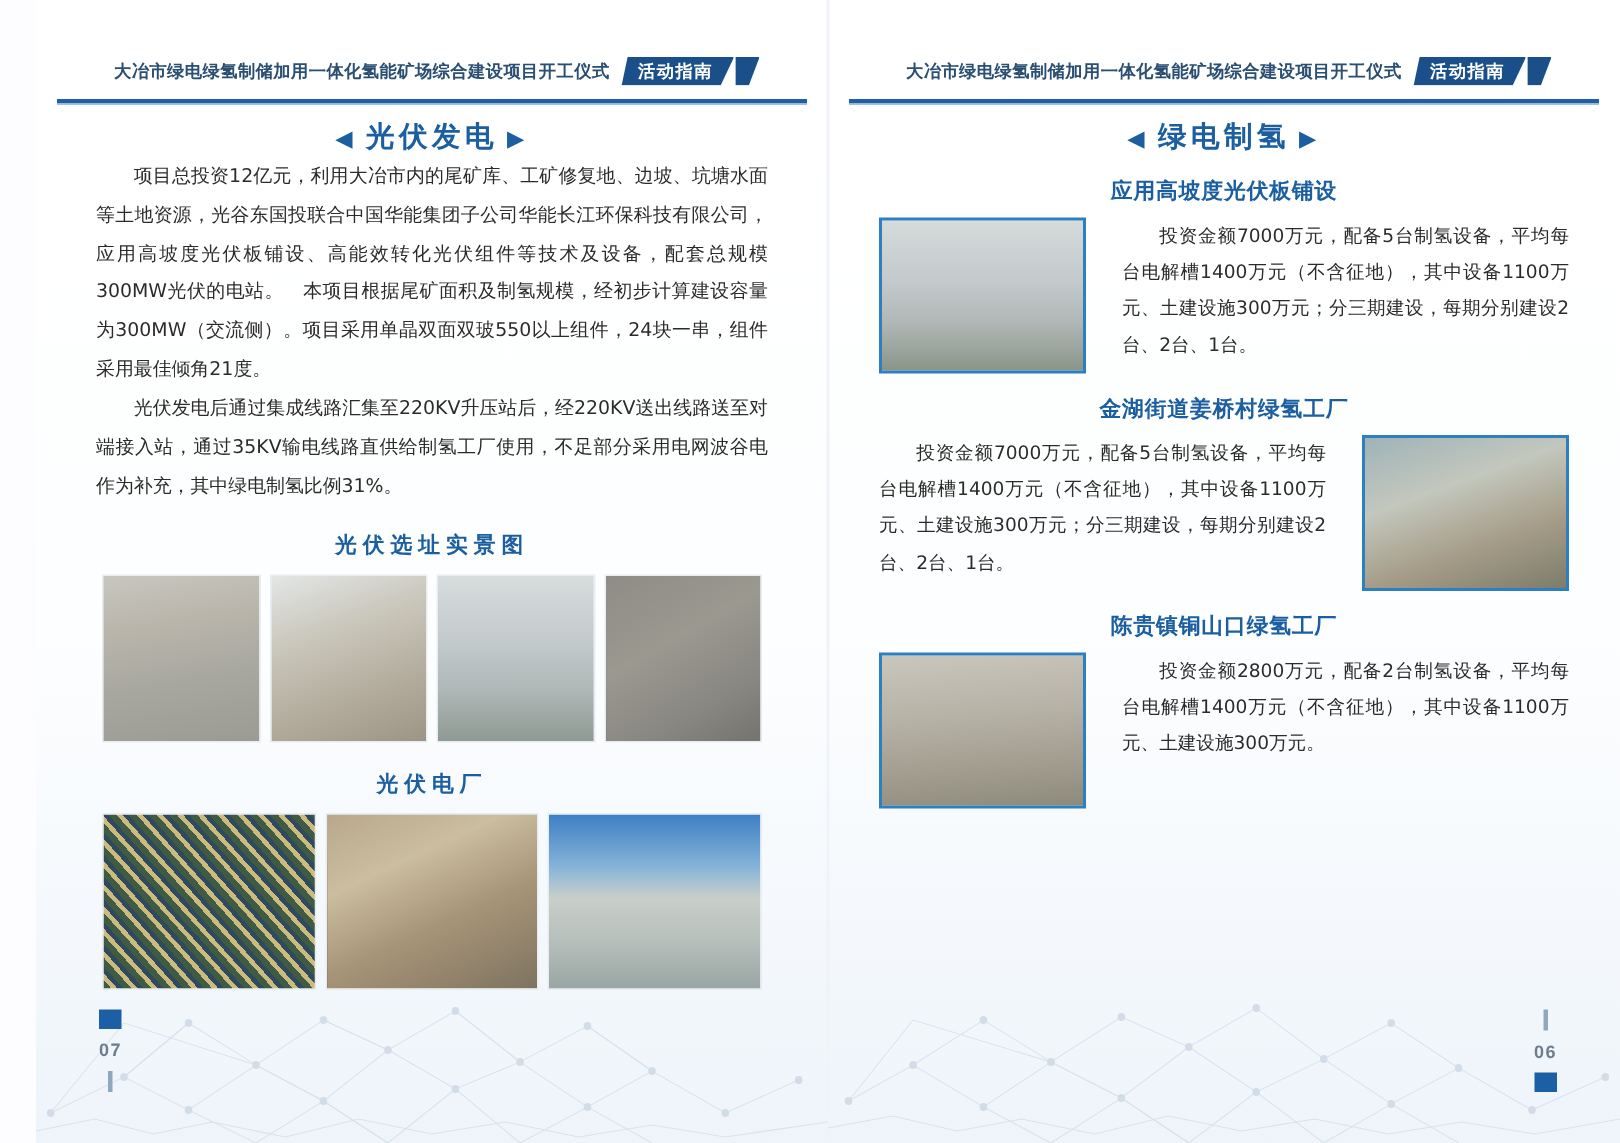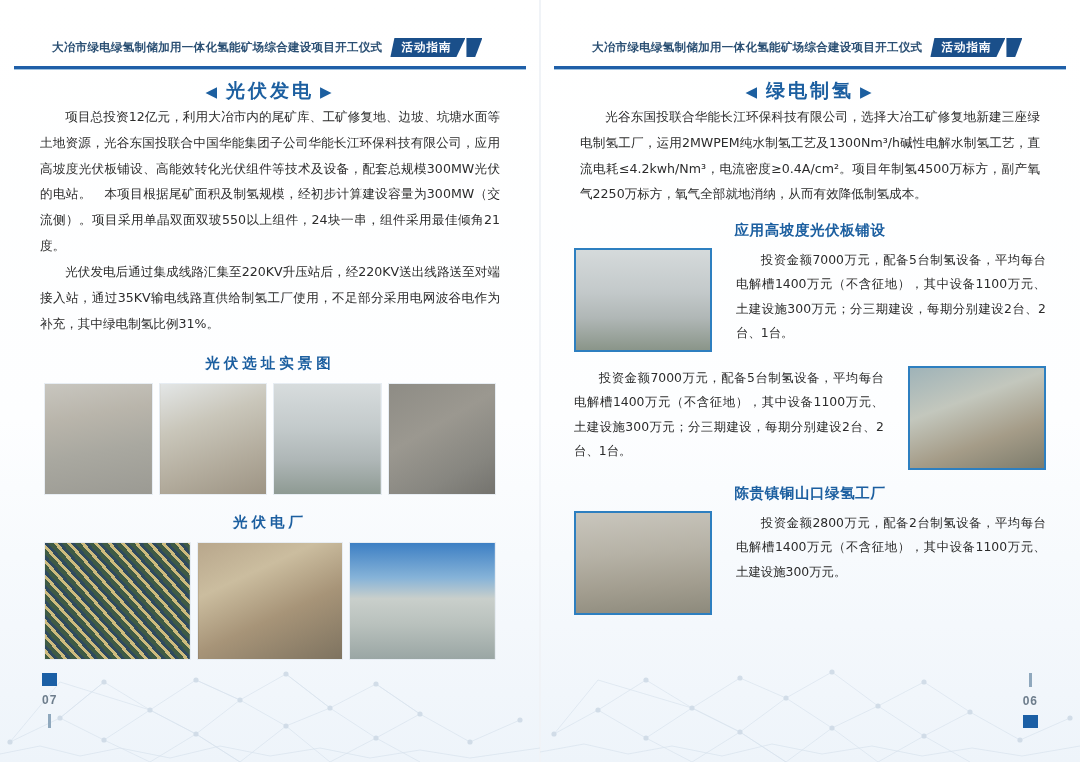--- a/index.html
+++ b/index.html
@@ -8,20 +8,21 @@
     width: 1080px; height: 762px;
     font-family: "Liberation Sans", "DejaVu Sans", sans-serif;
     background: #ffffff;
     overflow: hidden;
   }
   .spread {
     position: relative;
     width: 1080px; height: 762px;
     display: flex;
     background: #fdfdff;
+    padding-left: 24px;
   }
 
   
   .page {
     position: relative;
     width: 540px; height: 762px;
     background: linear-gradient(180deg,#ffffff 0%,#fdfeff 55%,#eef4fa 100%);
     overflow: hidden;
   }
   .page.left  { box-shadow: inset -1px 0 0 #f0f3f7; }
@@ -255,33 +256,31 @@
         <span class="rh-badge">活动指南</span>
         <span class="rh-badge-tail"></span>
       </div>
       <div class="rule"></div>
     </div>
 
     <div class="sec-title">
       <span class="arw l">◀</span><span>绿电制氢</span><span class="arw r">▶</span>
     </div>
 
-    <div class="body-col">
-      <p class="para">光谷东国投联合华能长江环保科技有限公司，选择大冶工矿修复地新建三座绿电制氢工厂，运用2MWPEM纯水制氢工艺及1300Nm³/h碱性电解水制氢工艺，直流电耗≤4.2kwh/Nm³，电流密度≥0.4A/cm²。项目年制氢4500万标方，副产氧气2250万标方，氧气全部就地消纳，从而有效降低制氢成本。</p>
-    </div>
 
     <div class="fac">
       <div class="fac-title">应用高坡度光伏板铺设</div>
       <div class="fac-body">
         <div class="fac-photo" style="background-image:linear-gradient(180deg,#d5dadb 0%,#c3c9ca 42%,#b0b7b6 68%,#8a9589 100%);"></div>
         <div class="fac-text">投资金额7000万元，配备5台制氢设备，平均每台电解槽1400万元（不含征地），其中设备1100万元、土建设施300万元；分三期建设，每期分别建设2台、2台、1台。</div>
       </div>
     </div>
 
     <div class="fac">
+      <div class="fac-title">金湖街道姜桥村绿氢工厂</div>
       <div class="fac-body rev">
         <div class="fac-photo" style="background-image:linear-gradient(160deg,#9fb3b8 0%,#c3c7bd 35%,#a59c88 68%,#7d7c6c 100%);"></div>
         <div class="fac-text">投资金额7000万元，配备5台制氢设备，平均每台电解槽1400万元（不含征地），其中设备1100万元、土建设施300万元；分三期建设，每期分别建设2台、2台、1台。</div>
       </div>
     </div>
 
     <div class="fac">
       <div class="fac-title">陈贵镇铜山口绿氢工厂</div>
       <div class="fac-body">
         <div class="fac-photo" style="background-image:linear-gradient(175deg,#c9c6bd 0%,#b6b2a6 40%,#a29d8f 72%,#8d8a7c 100%);"></div>

